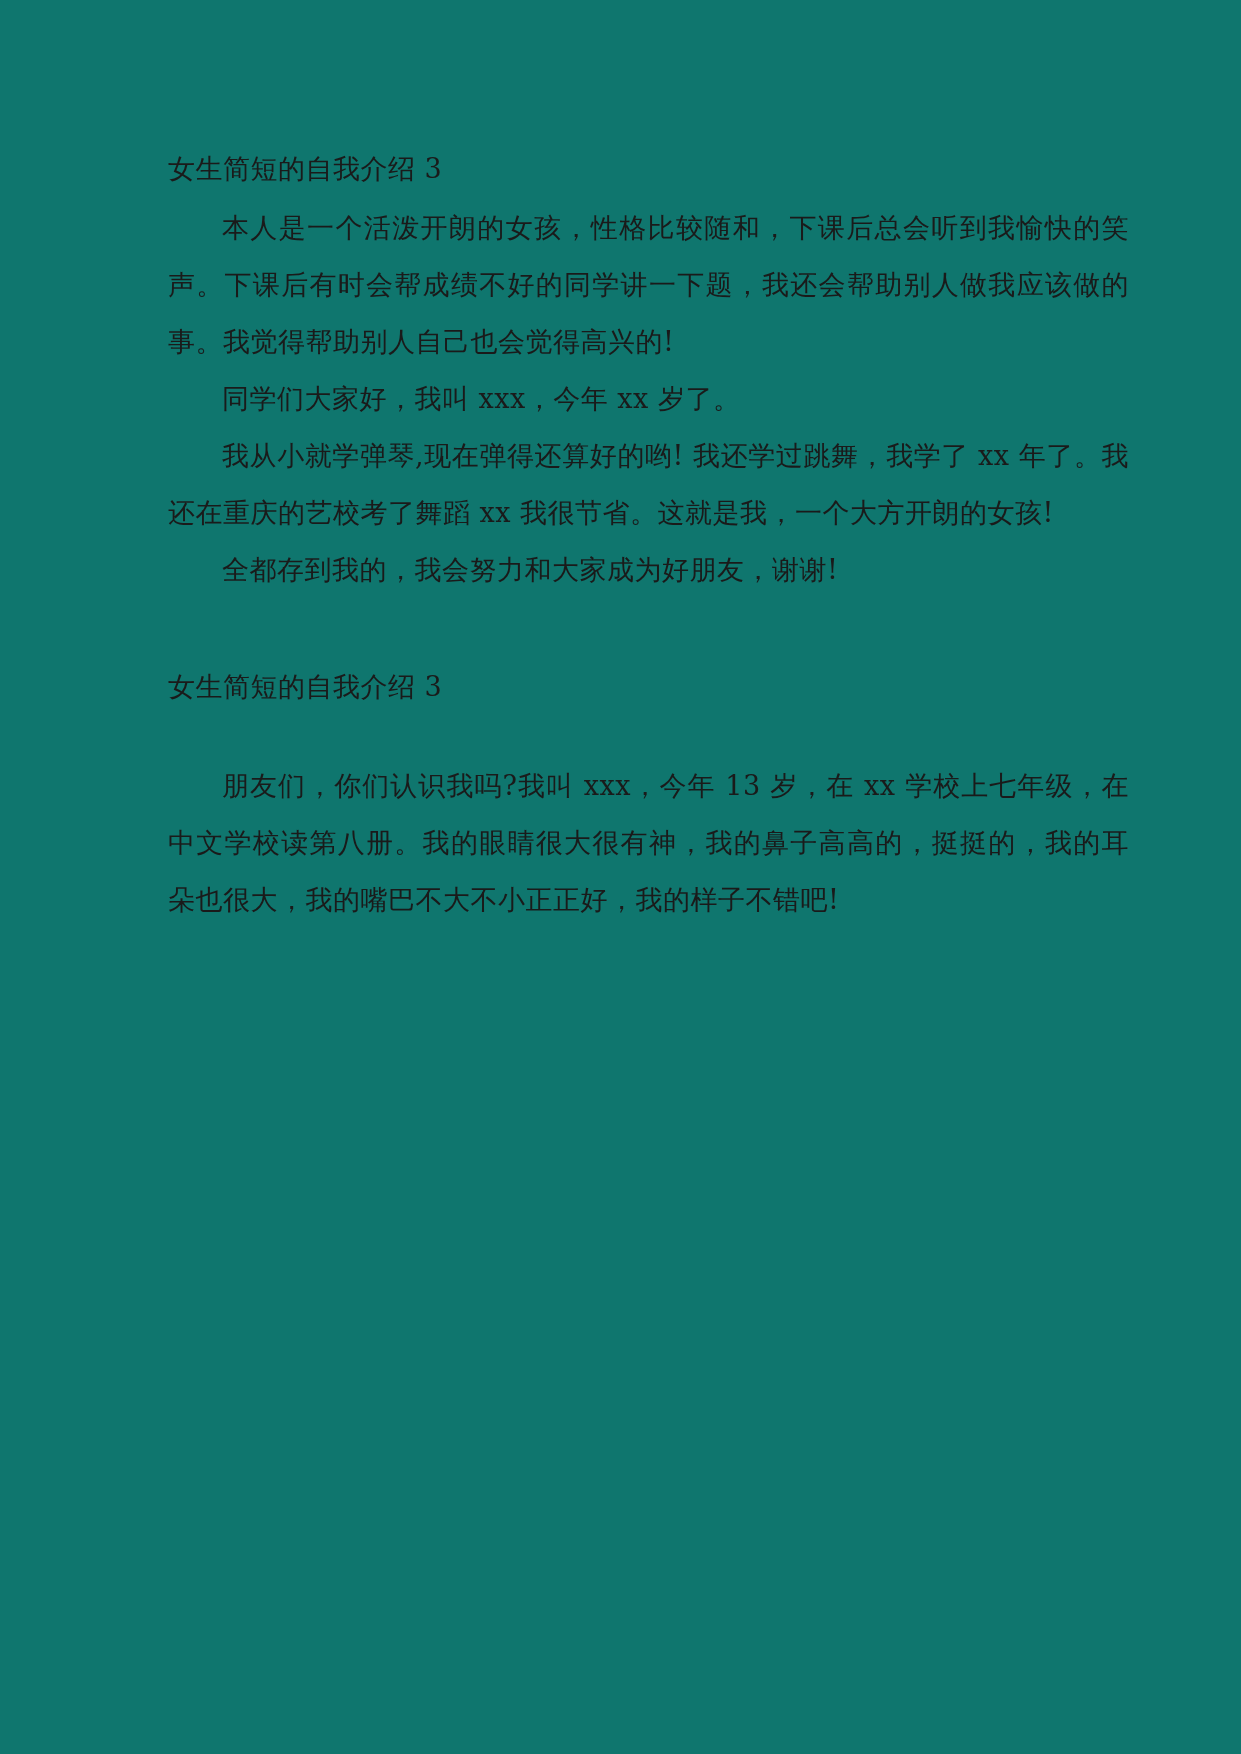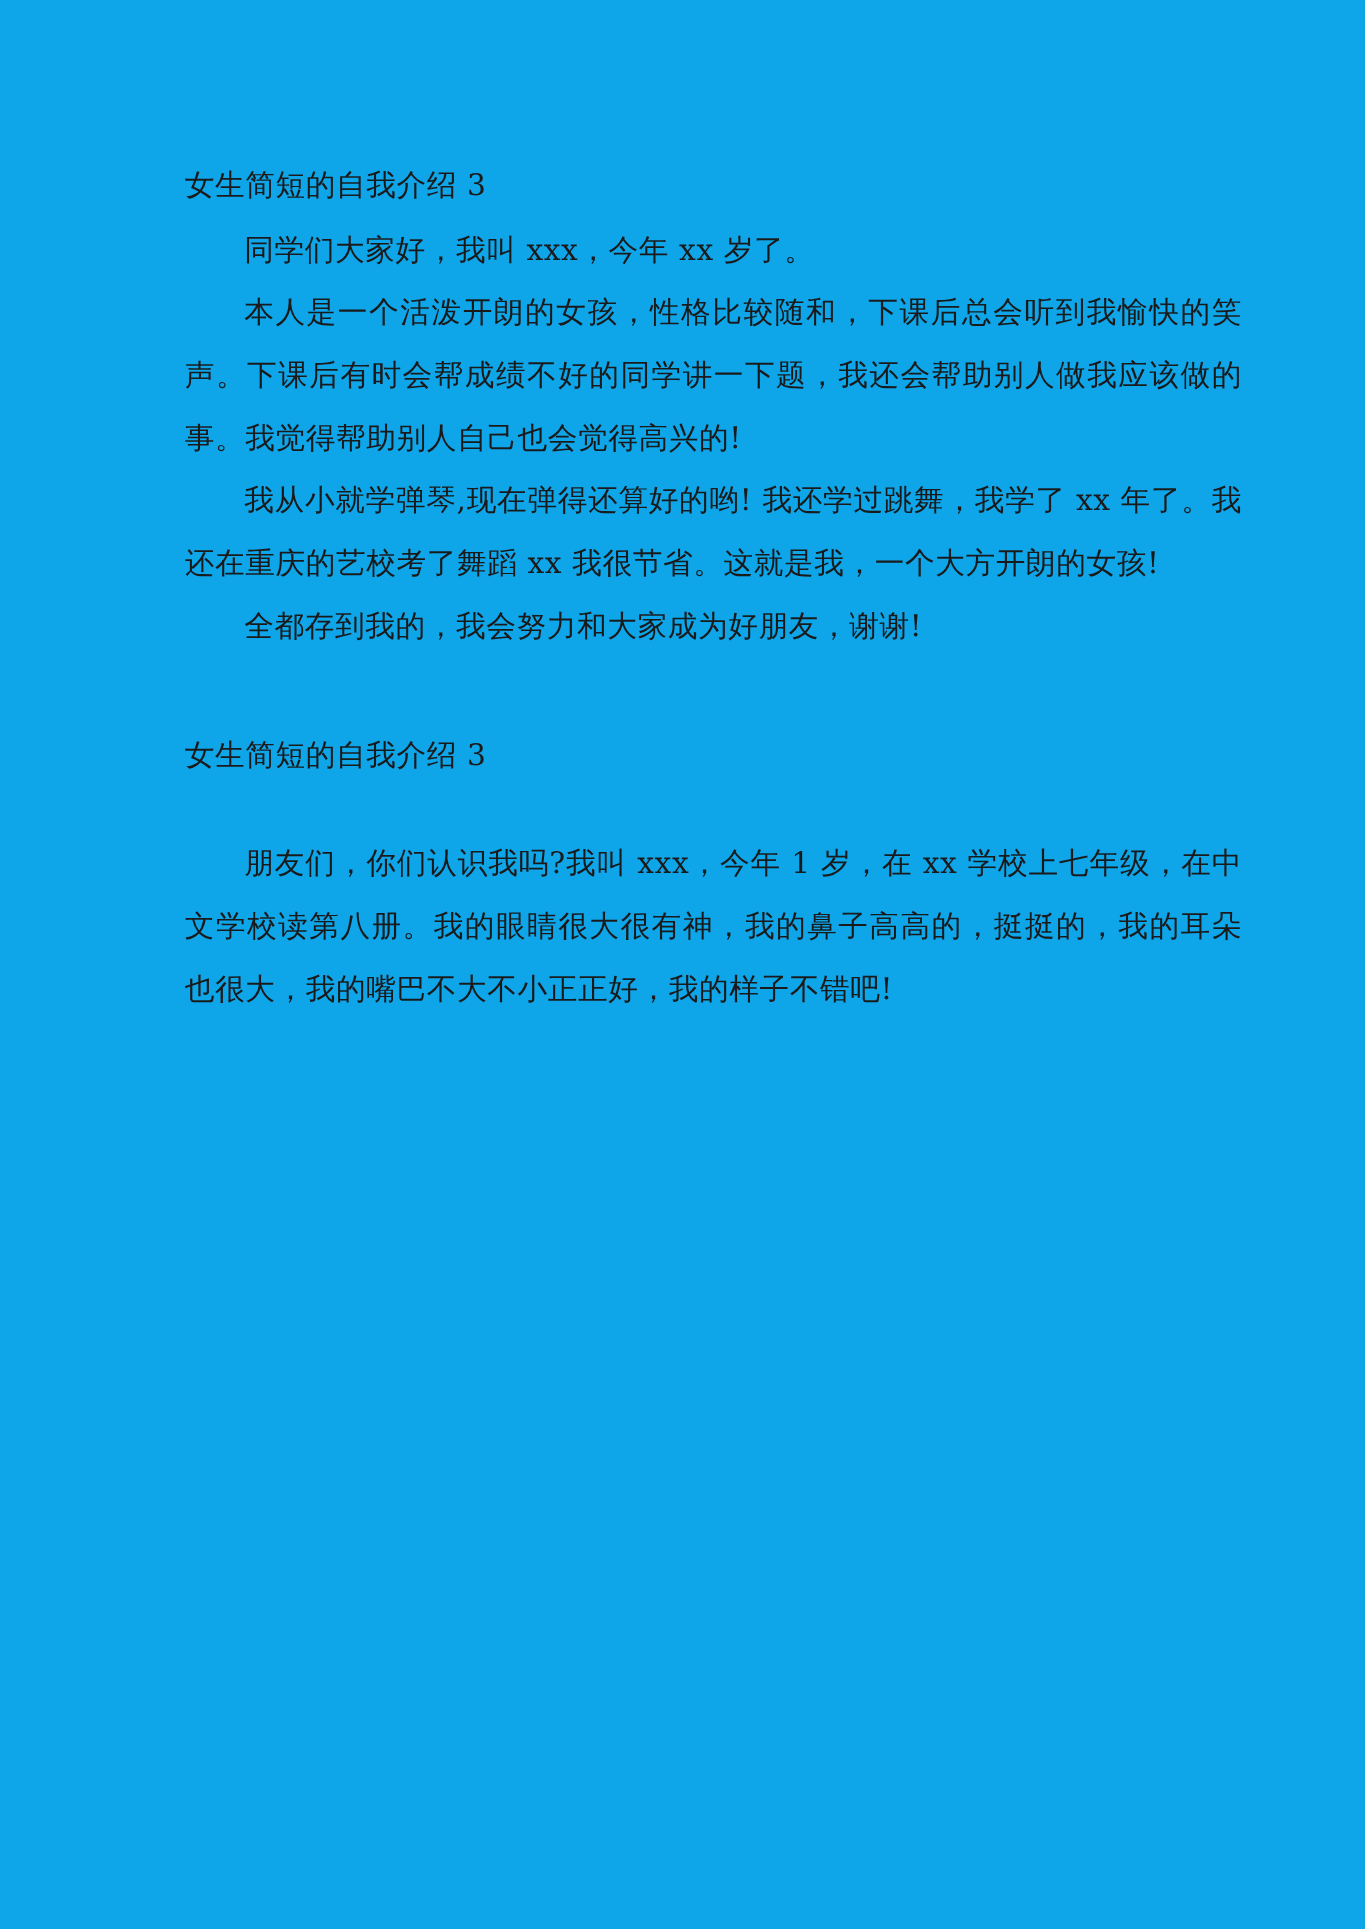--- a/index.html
+++ b/index.html
@@ -12,21 +12,21 @@
     height: 1754px;
     font-family: "DejaVu Serif", "Liberation Serif", serif;
     color: #1a1a1a;
     overflow: hidden;
   }
   .page {
     box-sizing: border-box;
     width: 1241px;
     height: 1754px;
     padding: 140px 112px 60px 168px;
-    background: #0ea5e9;
+    background: #0f766e;
   }
   .doc-body {
     font-size: 27px;
     line-height: 57px;
     letter-spacing: 0.5px;
     text-align: justify;
     text-justify: inter-ideograph;
   }
   .heading {
     font-size: 27px;
@@ -45,27 +45,27 @@
   .spacer-md { height: 40px; }
 </style>
 </head>
 <body>
 
 <div class="page">
   <div class="doc-body">
 
     <div class="heading">女生简短的自我介绍 3</div>
 
+    <p class="para">本人是一个活泼开朗的女孩，性格比较随和，下课后总会听到我愉快的笑声。下课后有时会帮成绩不好的同学讲一下题，我还会帮助别人做我应该做的事。我觉得帮助别人自己也会觉得高兴的!</p>
     <p class="para">同学们大家好，我叫 xxx，今年 xx 岁了。</p>
-    <p class="para">本人是一个活泼开朗的女孩，性格比较随和，下课后总会听到我愉快的笑声。下课后有时会帮成绩不好的同学讲一下题，我还会帮助别人做我应该做的事。我觉得帮助别人自己也会觉得高兴的!</p>
     <p class="para">我从小就学弹琴,现在弹得还算好的哟! 我还学过跳舞，我学了 xx 年了。我还在重庆的艺校考了舞蹈 xx 我很节省。这就是我，一个大方开朗的女孩!</p>
     <p class="para">全都存到我的，我会努力和大家成为好朋友，谢谢!</p>
 
     <div class="spacer-lg"></div>
 
     <div class="heading">女生简短的自我介绍 3</div>
 
     <div class="spacer-md"></div>
 
-    <p class="para">朋友们，你们认识我吗?我叫 xxx，今年 1 岁，在 xx 学校上七年级，在中文学校读第八册。我的眼睛很大很有神，我的鼻子高高的，挺挺的，我的耳朵也很大，我的嘴巴不大不小正正好，我的样子不错吧!</p>
+    <p class="para">朋友们，你们认识我吗?我叫 xxx，今年 13 岁，在 xx 学校上七年级，在中文学校读第八册。我的眼睛很大很有神，我的鼻子高高的，挺挺的，我的耳朵也很大，我的嘴巴不大不小正正好，我的样子不错吧!</p>
 
   </div>
 </div>
 
 </body></html>

